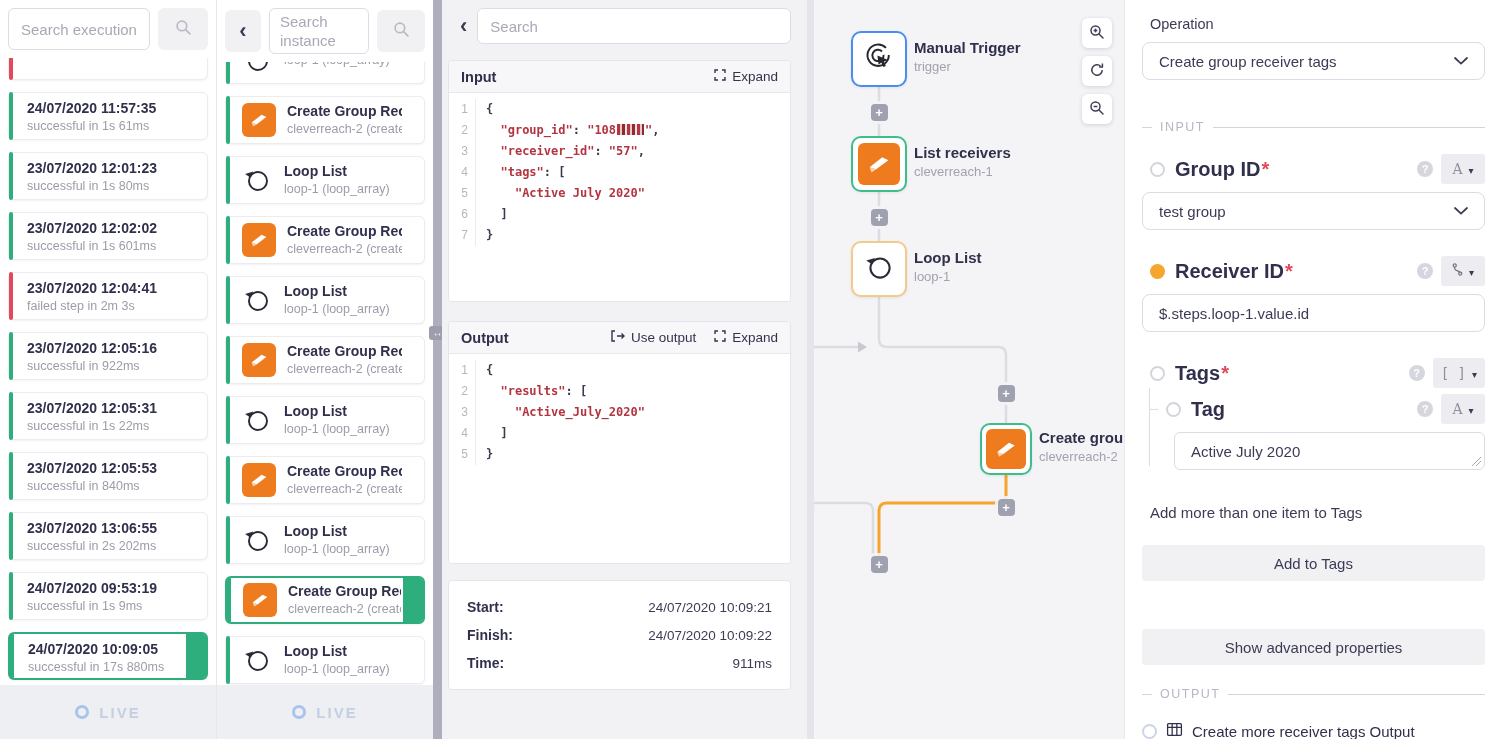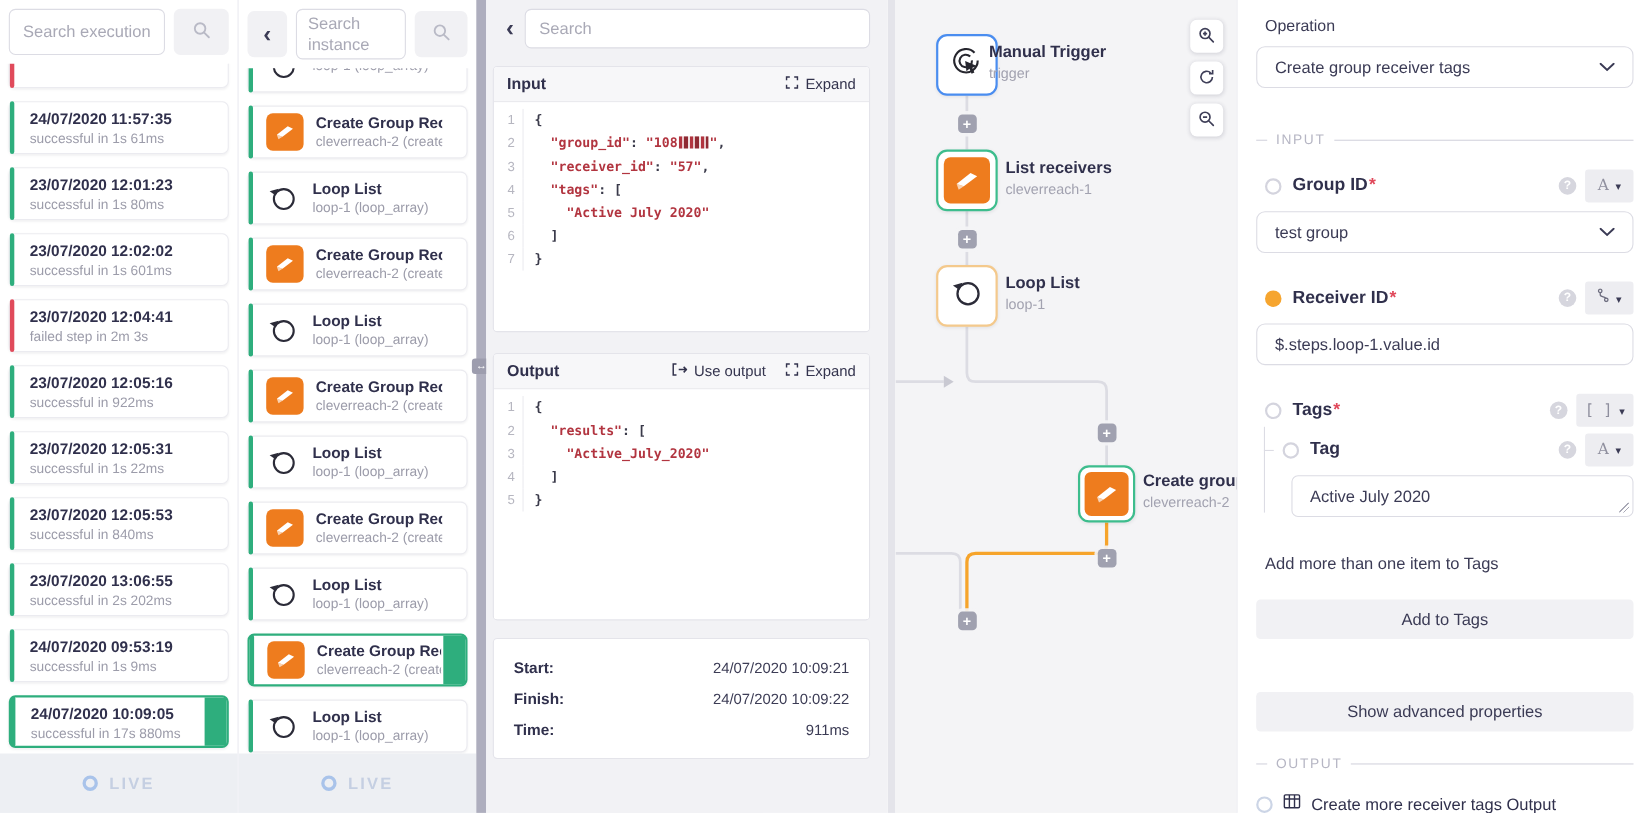--- a/index.html
+++ b/index.html
@@ -106,21 +106,21 @@
   .select .chev-down { margin-left:auto; display:flex; }
   .op-select { margin-top:10px;justify-content:flex-end; }
   .sec-divider { margin-top:40px; display:flex; align-items:center; gap:8px; color:#b6b6c4;
     font-size:12.5px; letter-spacing:1.5px; }
   .sec-divider::before { content:""; width:10px; height:1px; background:#d4d4de; }
   .sec-divider::after { content:""; flex:1; height:1px; background:#d4d4de; }
   .prop-row { display:flex; align-items:center; height:30px; }
   .mt20{margin-top:20px;} .mt26{margin-top:26px;} .mt6{margin-top:6px;}
   .radio { width:15px; height:15px; border:2px solid #d4d4de; border-radius:50%; margin:0 10px 0 8px; flex:0 0 15px; }
   .radio.filled { border:none; background:#f6a52f; }
-  .field-label { font-weight:bold; font-size:16px; color:#30304c; }
+  .field-label { font-weight:bold; font-size:20px; color:#30304c; }
   .req { color:#e0485a; font-weight:bold; margin-left:1px; }
   .row-right { margin-left:auto; display:flex; align-items:center; gap:8px; }
   .help { width:16px; height:16px; border-radius:50%; background:#d6d6de; color:#fff; font-size:11px;
     font-weight:bold; text-align:center; line-height:16px; }
   .help::before { content:"?"; }
   .badge { height:30px; min-width:44px; background:#ededf1; border-radius:3px; display:flex;
     align-items:center; justify-content:center; gap:6px; padding:0 8px; }
   .badge-letter { font-family:"DejaVu Serif", serif; color:#8f8f9e; font-size:14px; }
   .badge .caret::before { content:"\25BE"; color:#3b3b55; font-size:10px; }
   .tag-subtree { position:relative; margin-left:7px; }
@@ -531,21 +531,21 @@
 
     <div class="node node-blue" style="left:37px;top:31px">
       <span>
         <svg viewBox="0 0 30 30" width="32" height="32" fill="none" stroke="#26262e" stroke-width="1.8">
           <path d="M21.5 6.5 A10 10 0 1 0 24.2 13.2"></path>
           <path d="M17.8 9.8 A5.3 5.3 0 1 0 19.3 13"></path>
           <path fill="#26262e" stroke="none" d="M13.5 13.5 L23.5 17.8 L19.6 19.2 L21.4 23.4 L19 24.4 L17.2 20.2 L14.6 22.2 Z"></path>
         </svg>
       </span>
     </div>
-    <div class="node-label" style="left:85px;top:38px">
+    <div class="node-label" style="left:100px;top:38px">
       <div class="nl-title">Manual Trigger</div>
       <div class="nl-sub">trigger</div>
     </div>
 
     <div class="node node-green" style="left:37px;top:136px">
       <span class="icon-cleverreach step-icon" style="width:42px;height:42px">
         <svg viewBox="0 0 24 24" width="28" height="28">
             <path fill="#fff" d="M4 14.8 L14.8 6.2 L20 8.8 L9.6 16.6 Z"></path>
             <path fill="#fff" opacity=".65" d="M4 14.8 L9.6 16.6 L5.6 19.2 Z"></path>
           </svg>

